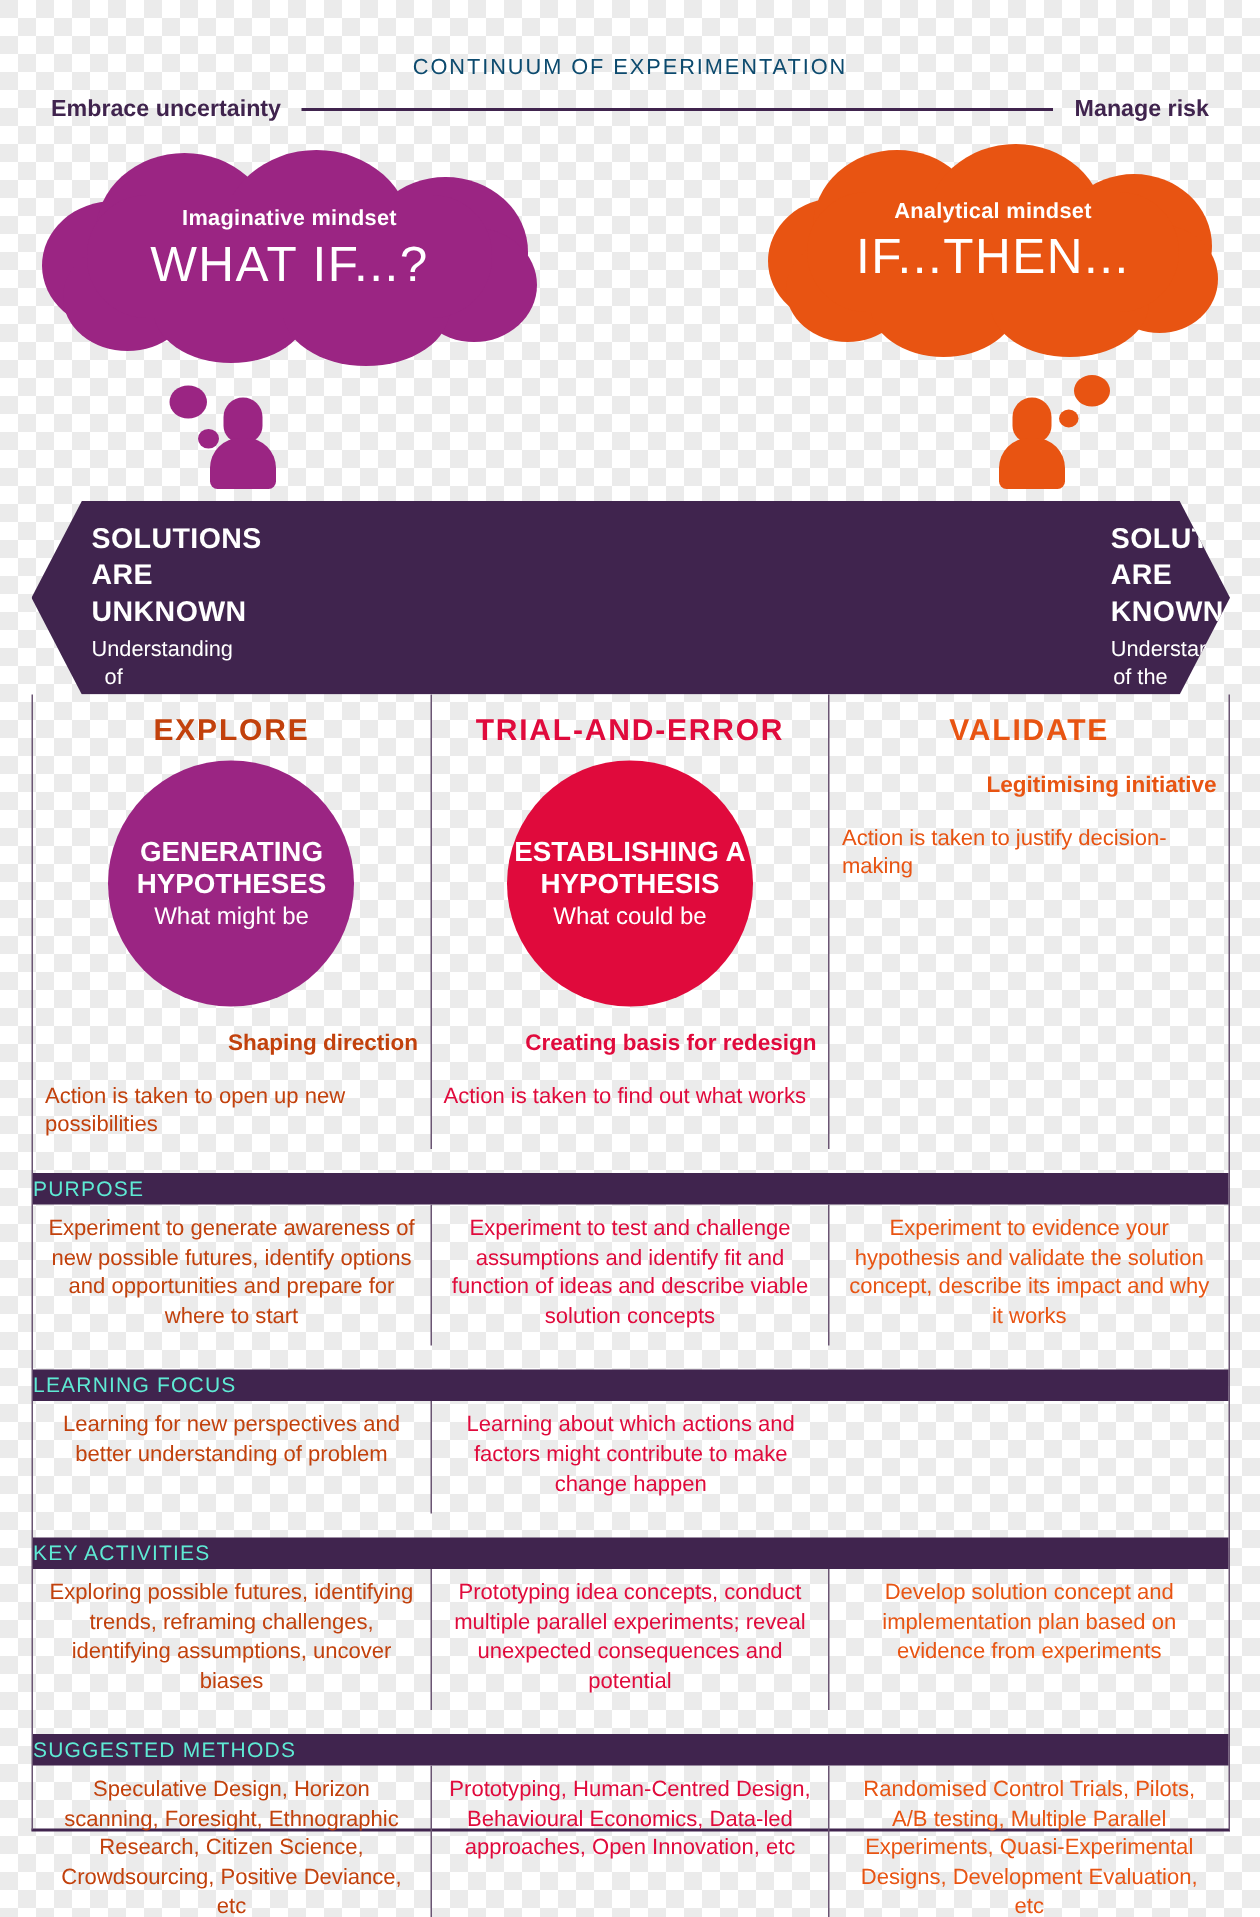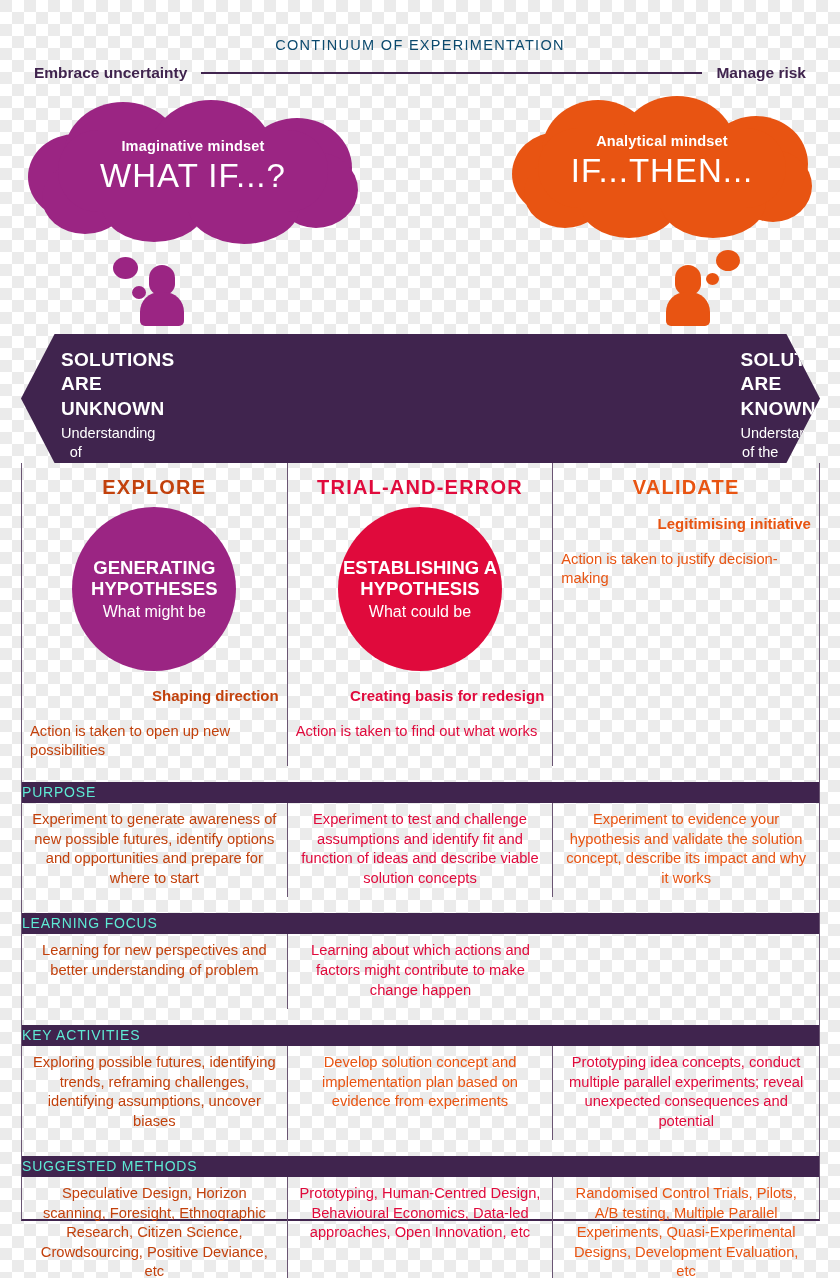--- a/index.html
+++ b/index.html
@@ -309,22 +309,22 @@
 
   <div class="section-bar">LEARNING FOCUS</div>
   <div class="cols-row body-row">
     <div class="col c-purple">Learning for new perspectives and better understanding of problem</div>
     <div class="col c-red">Learning about which actions and factors might contribute to make change happen</div>
   </div>
 
   <div class="section-bar">KEY ACTIVITIES</div>
   <div class="cols-row body-row">
     <div class="col c-purple">Exploring possible futures, identifying trends, reframing challenges, identifying assumptions, uncover biases</div>
+    <div class="col c-red">Prototyping idea concepts, conduct multiple parallel experiments; reveal unexpected consequences and potential</div>
     <div class="col c-orange">Develop solution concept and implementation plan based on evidence from experiments</div>
-    <div class="col c-red">Prototyping idea concepts, conduct multiple parallel experiments; reveal unexpected consequences and potential</div>
   </div>
 
   <div class="section-bar">SUGGESTED METHODS</div>
   <div class="cols-row body-row">
     <div class="col c-purple">Speculative Design, Horizon scanning, Foresight, Ethnographic Research, Citizen Science, Crowdsourcing, Positive Deviance, etc</div>
     <div class="col c-red">Prototyping, Human-Centred Design, Behavioural Economics, Data-led approaches, Open Innovation, etc</div>
     <div class="col c-orange">Randomised Control Trials, Pilots, A/B testing, Multiple Parallel Experiments, Quasi-Experimental Designs, Development Evaluation, etc</div>
   </div>
 
 </div>

